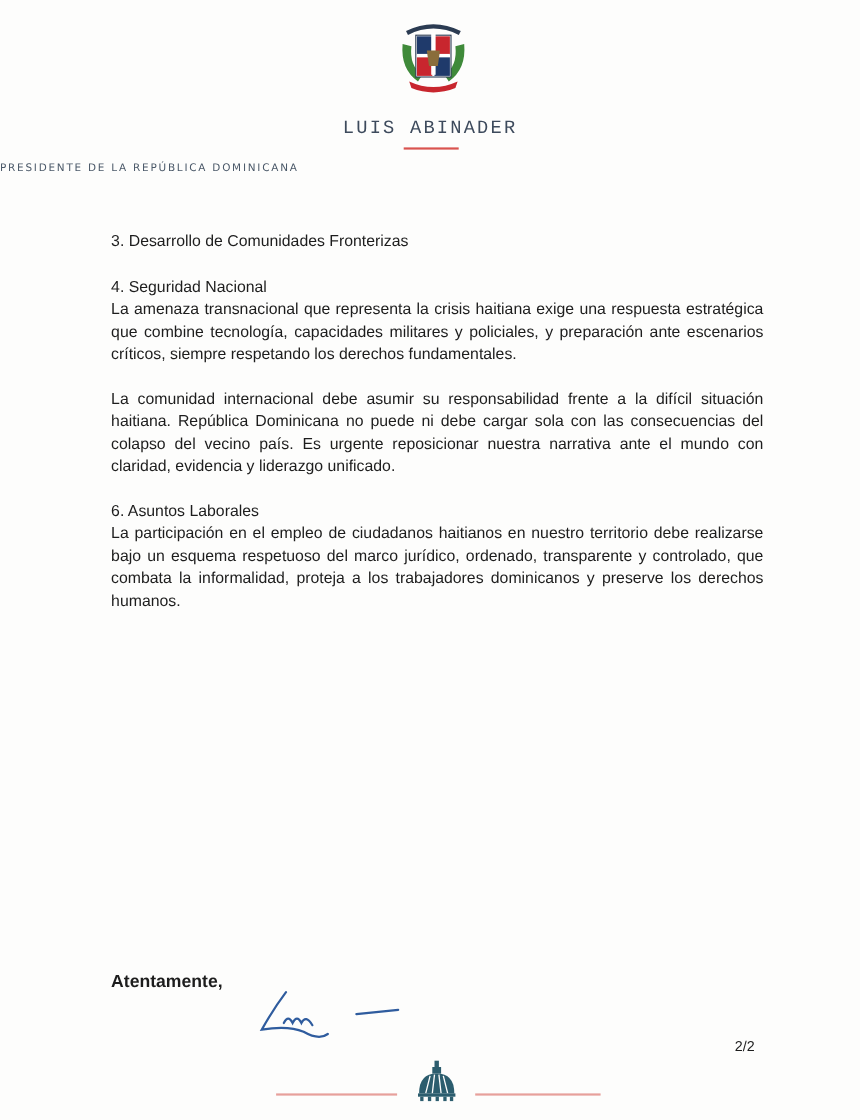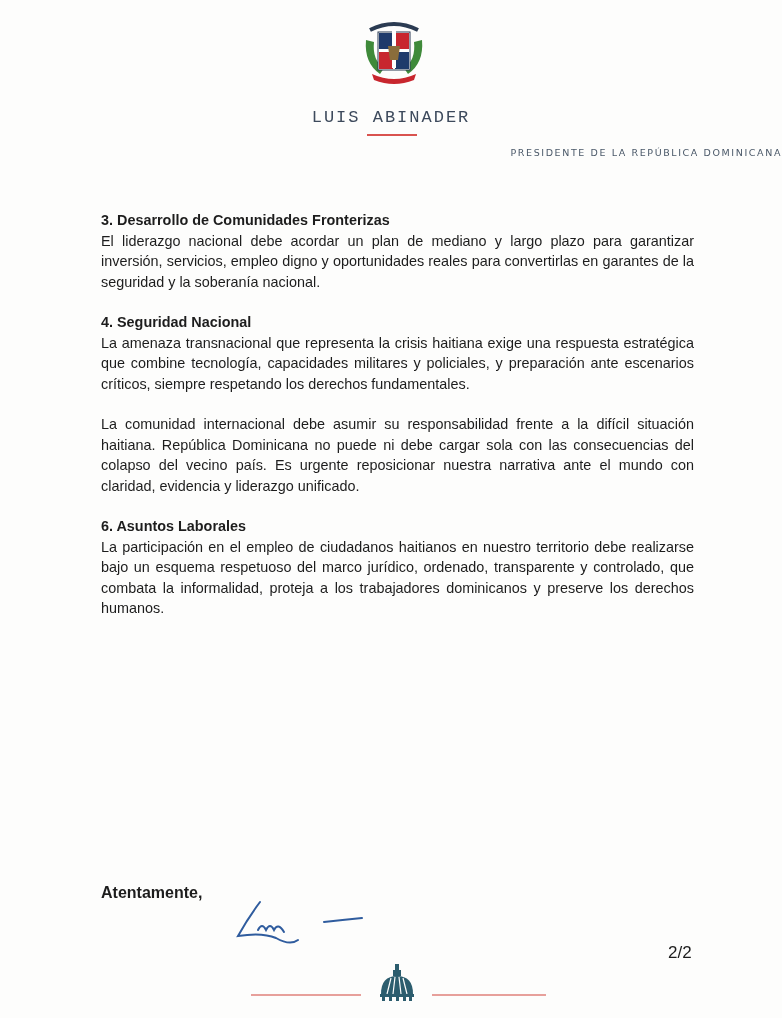--- a/index.html
+++ b/index.html
@@ -2,30 +2,30 @@
 <html><head>
 <meta charset="utf-8">
 <style>
   html, body { margin:0; padding:0; }
   body { width:782px; height:1018px; background:#fdfdfc; position:relative; overflow:hidden;
          font-family:"Liberation Sans", sans-serif; color:#1d1d1d; }
   .crest { position:absolute; left:362px; top:18px; width:64px; height:70px; }
   .name { position:absolute; top:108px; left:0; width:782px; text-align:center;
           font-family:Liberation Mono, monospace; font-size:17px; letter-spacing:2px; color:#3d4a5c; }
   .name-line { position:absolute; top:134px; left:367px; width:50px; height:2px; background:#d9534f; }
-  .subtitle { position:absolute; top:147px; left:0; width:782px; text-align:right;
+  .subtitle { position:absolute; top:147px; left:0; width:782px; text-align:left;
               font-family:"DejaVu Sans", sans-serif; font-size:9.5px; letter-spacing:1.6px; color:#4a5868; }
   .body { position:absolute; left:101px; top:210px; width:593px; font-size:14.4px; line-height:20.5px; }
   .section { margin-bottom:20px; }
-  .section h3 { margin:0; font-size:14.4px; font-weight:bold; line-height:20.5px; }
+  .section h3 { margin:0; font-size:14.4px; font-weight:normal; line-height:20.5px; }
   .section p, .para { margin:0; text-align:justify; }
   .para { margin-bottom:20px; }
   .closing { position:absolute; left:101px; top:884px; font-size:16px;font-weight:bold; }
   .signature { position:absolute; left:232px; top:898px; width:160px; height:52px; }
-  .pagenum { position:absolute; left:668px; top:943px; font-size:17px; }
+  .pagenum { position:absolute; left:668px; top:943px; font-size:13px; }
   .footer-line { position:absolute; top:994px; height:2px; background:#e7a09b; }
   .dome { position:absolute; left:377px; top:964px; width:40px; height:38px; }
 </style>
 </head>
 <body>
 
 <svg class="crest" viewBox="0 0 64 70">
   <path d="M8 12 Q32 0 56 12" stroke="#2b3b52" stroke-width="4" fill="none"></path>
   <path d="M4 22 Q2 45 18 56 L22 50 Q10 42 12 24 Z" fill="#3f8a3a"></path>
   <path d="M60 22 Q62 45 46 56 L42 50 Q54 42 52 24 Z" fill="#3f8a3a"></path>
@@ -40,21 +40,20 @@
   <path d="M10 56 Q32 66 54 56 L52 62 Q32 70 12 62 Z" fill="#c8262e"></path>
 </svg>
 
 <div class="name">LUIS ABINADER</div>
 <div class="name-line"></div>
 <div class="subtitle">PRESIDENTE DE LA REPÚBLICA DOMINICANA</div>
 
 <div class="body">
   <div class="section">
     <h3>3. Desarrollo de Comunidades Fronterizas</h3>
-    <p>El liderazgo nacional debe acordar un plan de mediano y largo plazo para garantizar inversión, servicios, empleo digno y oportunidades reales para convertirlas en garantes de la seguridad y la soberanía nacional.</p>
   </div>
   <div class="section">
     <h3>4. Seguridad Nacional</h3>
     <p>La amenaza transnacional que representa la crisis haitiana exige una respuesta estratégica que combine tecnología, capacidades militares y policiales, y preparación ante escenarios críticos, siempre respetando los derechos fundamentales.</p>
   </div>
   <div class="section">
     <p>La comunidad internacional debe asumir su responsabilidad frente a la difícil situación haitiana. República Dominicana no puede ni debe cargar sola con las consecuencias del colapso del vecino país. Es urgente reposicionar nuestra narrativa ante el mundo con claridad, evidencia y liderazgo unificado.</p>
   </div>
   <div class="section">
     <h3>6. Asuntos Laborales</h3>

